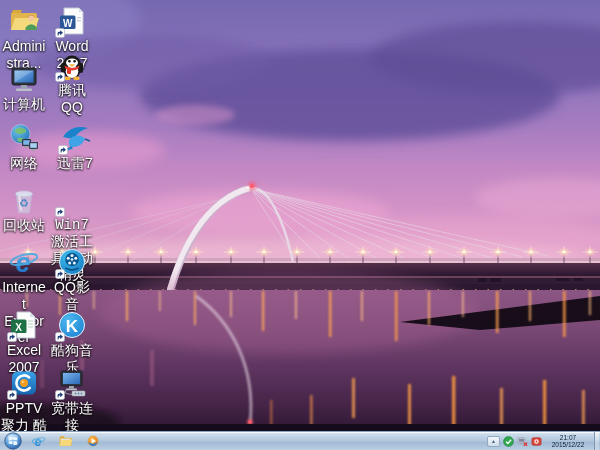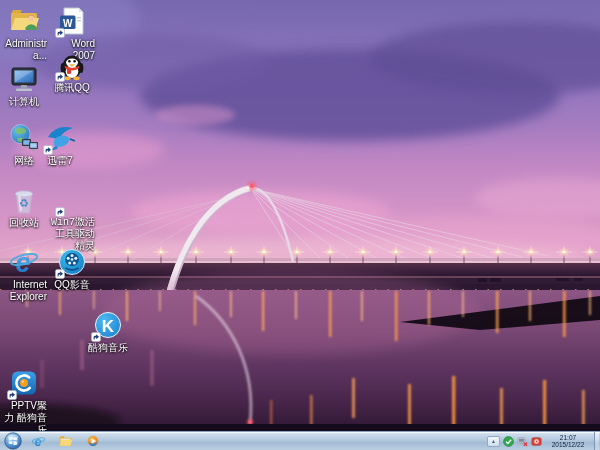--- a/index.html
+++ b/index.html
@@ -5,21 +5,21 @@
   html,body{margin:0;padding:0;background:#222;}
   *{box-sizing:border-box;}
   .desktop{position:relative;width:600px;height:450px;overflow:hidden;font-family:"Liberation Sans",sans-serif;background:#7668b0;}
   .wallpaper{position:absolute;left:0;top:0;}
   svg text{font-family:"Liberation Sans",sans-serif;}
   
   #icon-grid{position:absolute;left:0;top:0;width:600px;height:431px;}
   .dicon{position:absolute;width:46px;display:flex;flex-direction:column;align-items:center;cursor:default;}
   .dicon .art{position:relative;width:32px;height:32px;}
   .dicon .sc{position:absolute;left:-1px;bottom:-1px;width:10px;height:10px;}
-  .dicon .lbl{margin-top:1px;font-size:10px;line-height:1.2;color:#fff;text-align:right;
+  .dicon .lbl{margin-top:1px;font-size:14px;line-height:1.2;color:#fff;text-align:center;
     text-shadow:0 1px 2px #000,0 0 3px rgba(0,0,0,.9);max-width:48px;word-break:break-word;}
   
   .taskbar{position:absolute;left:0;bottom:0;width:600px;height:19px;display:flex;align-items:stretch;
     background:linear-gradient(#eef4fa 0%,#cddcec 10%,#b3c9de 45%,#a2bbd5 60%,#bccfe2 100%);
     border-top:1px solid #8aa3be;box-shadow:inset 0 1px 0 #f5fafe;}
   .start-btn{width:25px;border:0;background:transparent;padding:0;display:flex;align-items:center;justify-content:center;}
   .tb-btn{width:27px;border:0;background:transparent;padding:0;display:flex;align-items:center;justify-content:center;}
   .tray{margin-left:auto;display:flex;align-items:center;gap:3px;padding-right:1px;}
   .chevron{width:13px;height:11px;border:1px solid #93a9c2;border-radius:2px;background:linear-gradient(#f2f7fb,#cfdcea);
     font-size:5px;line-height:8px;text-align:center;color:#44617e;padding:0;}
@@ -422,20 +422,28 @@
             <use href="#sym-network"></use>
           </svg></span>
         <span class="lbl">网络</span>
       </div>
       <div class="dicon" style="left: 1px; top: 246px;">
         <span class="art"><svg width="32" height="32">
             <use href="#sym-internet-explorer"></use>
           </svg></span>
         <span class="lbl">Internet Explorer</span>
       </div>
+      <div class="dicon" style="left: 1px; top: 309px;">
+        <span class="art"><svg width="32" height="32">
+            <use href="#sym-excel-2007"></use>
+          </svg><svg class="sc">
+            <use href="#sym-shortcut-arrow"></use>
+          </svg></span>
+        <span class="lbl">Excel 2007</span>
+      </div>
       <div class="dicon" style="left: 1px; top: 367px;">
         <span class="art"><svg width="32" height="32">
             <use href="#sym-pptv"></use>
           </svg><svg class="sc">
             <use href="#sym-shortcut-arrow"></use>
           </svg></span>
         <span class="lbl">PPTV聚力 酷狗音乐</span>
       </div>
       <div class="dicon" style="left: 49px; top: 5px;">
         <span class="art"><svg width="32" height="32">
@@ -446,21 +454,21 @@
         <span class="lbl">Word 2007</span>
       </div>
       <div class="dicon" style="left: 49px; top: 49px;">
         <span class="art"><svg width="32" height="32">
             <use href="#sym-tencent-qq"></use>
           </svg><svg class="sc">
             <use href="#sym-shortcut-arrow"></use>
           </svg></span>
         <span class="lbl">腾讯QQ</span>
       </div>
-      <div class="dicon" style="left: 37px; top: 122px;">
+      <div class="dicon" style="left: 52px; top: 122px;">
         <span class="art"><svg width="32" height="32">
             <use href="#sym-xunlei-7"></use>
           </svg><svg class="sc">
             <use href="#sym-shortcut-arrow"></use>
           </svg></span>
         <span class="lbl">迅雷7</span>
       </div>
       <div class="dicon" style="left: 49px; top: 184px; font-family: Liberation Mono, monospace;">
         <span class="art"><svg width="32" height="32">
             <use href="#sym-win7-activation-tool"></use>
@@ -470,27 +478,35 @@
         <span class="lbl">Win7激活工具驱动精灵</span>
       </div>
       <div class="dicon" style="left: 49px; top: 246px;">
         <span class="art"><svg width="32" height="32">
             <use href="#sym-qq-player"></use>
           </svg><svg class="sc">
             <use href="#sym-shortcut-arrow"></use>
           </svg></span>
         <span class="lbl">QQ影音</span>
       </div>
-      <div class="dicon" style="left: 49px; top: 309px; margin-left: 36px;">
+      <div class="dicon" style="left: 49px; top: 309px;">
         <span class="art"><svg width="32" height="32">
             <use href="#sym-kugou-music"></use>
           </svg><svg class="sc">
             <use href="#sym-shortcut-arrow"></use>
           </svg></span>
         <span class="lbl">酷狗音乐</span>
+      </div>
+      <div class="dicon" style="left: 49px; top: 367px;">
+        <span class="art"><svg width="32" height="32">
+            <use href="#sym-broadband-connection"></use>
+          </svg><svg class="sc">
+            <use href="#sym-shortcut-arrow"></use>
+          </svg></span>
+        <span class="lbl">宽带连接</span>
       </div>
     </div>
 
   <div class="taskbar">
     <button class="start-btn" title="">
       <span style="display:inline-flex">
         <svg width="18" height="18">
             <use href="#sym-start-orb"></use>
           </svg>
       </span>

